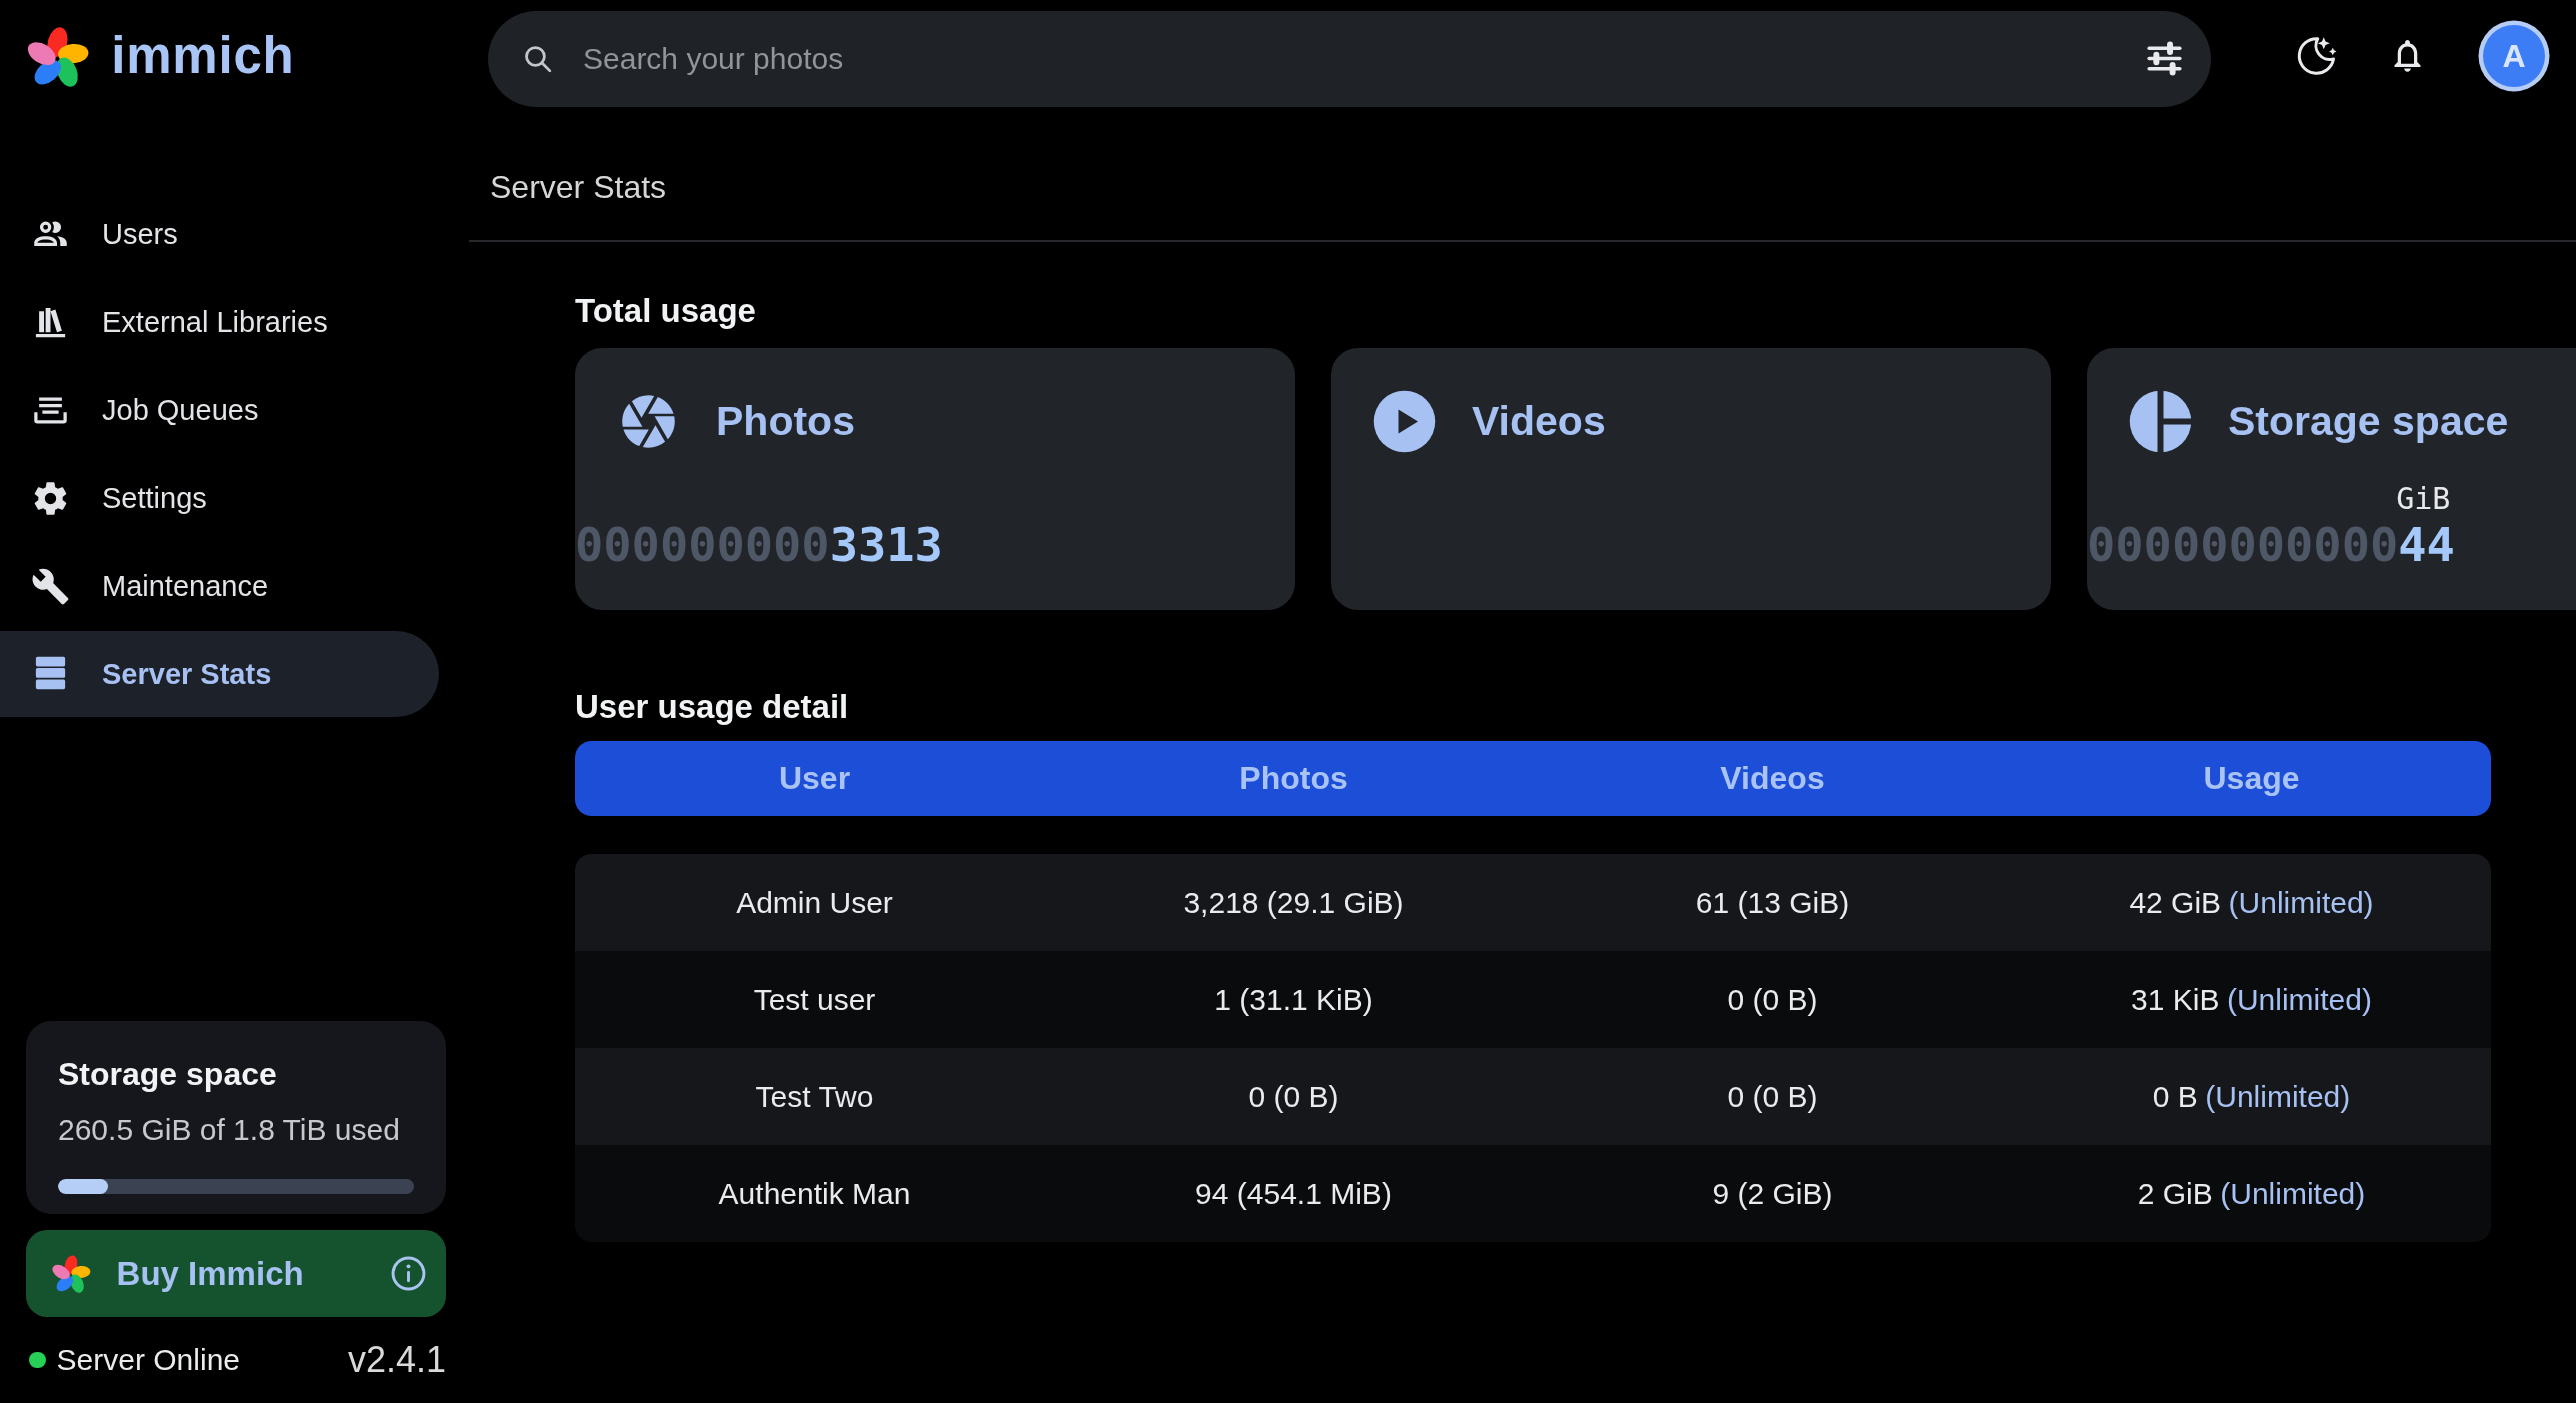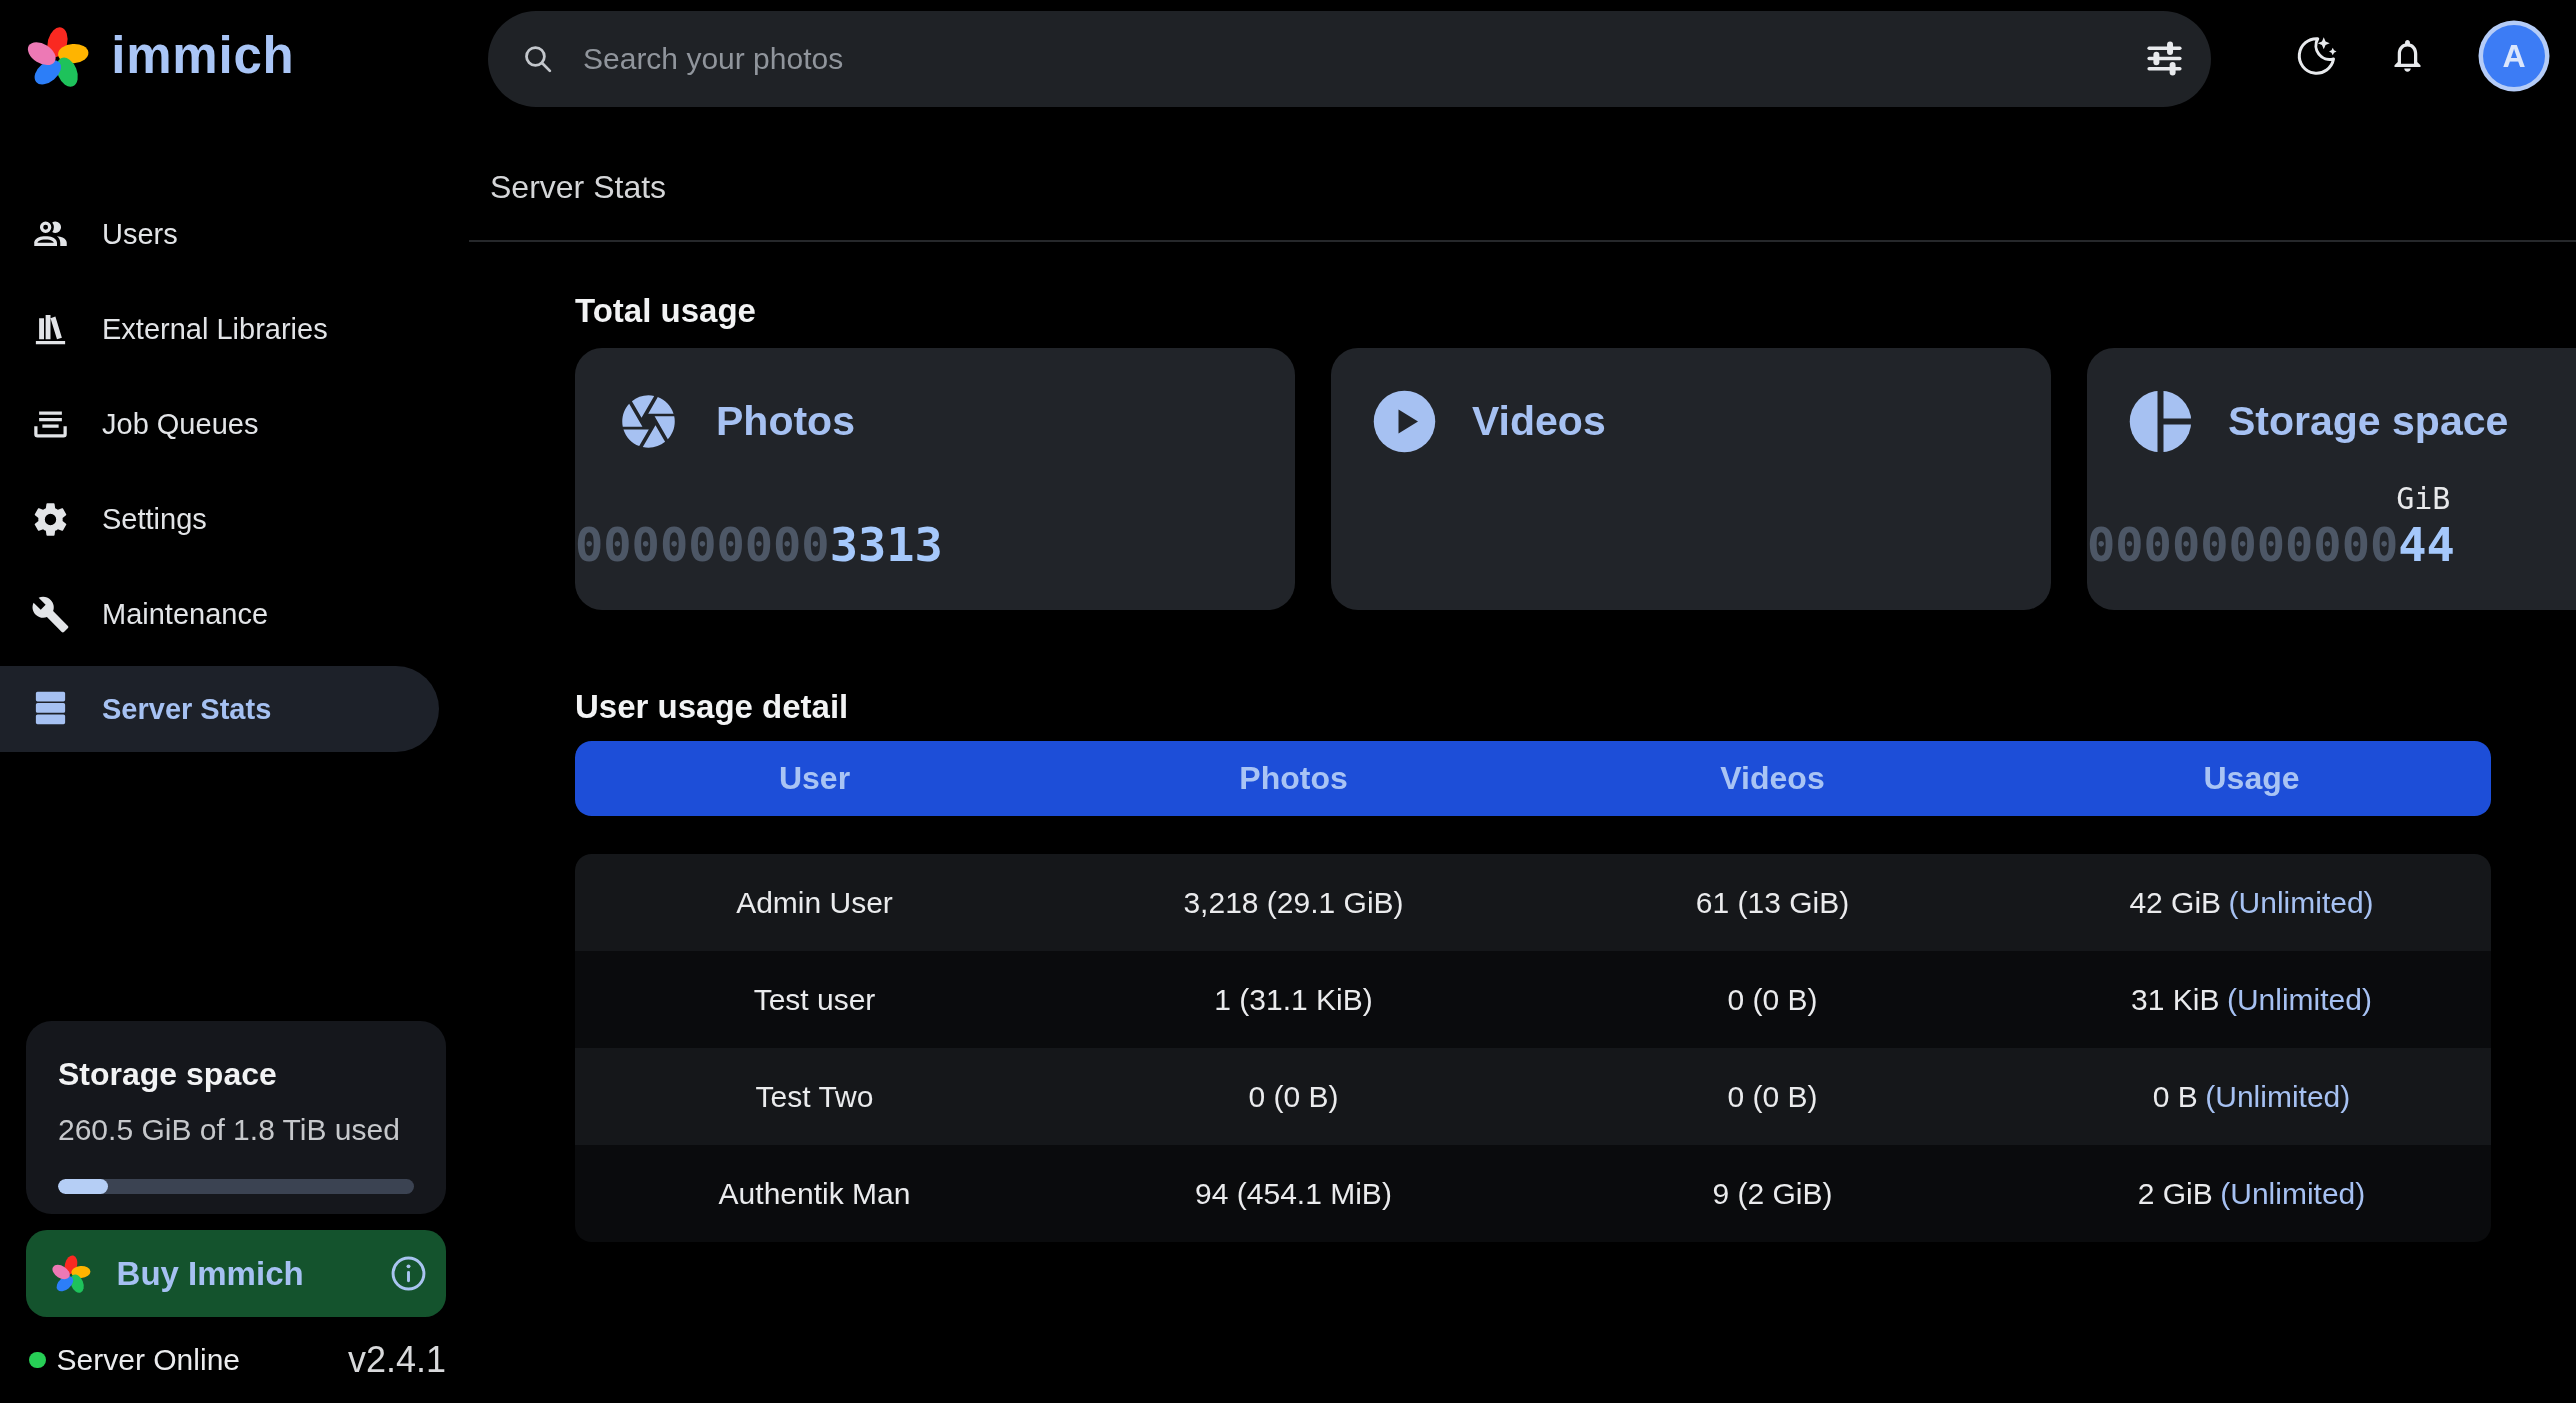--- a/index.html
+++ b/index.html
@@ -16,21 +16,21 @@
             padding:0 25.6px 0 33px; }
   .search-placeholder { margin-left:29px; font-size:30px; color:#90959c; flex:1; }
   .icon-btn { position:absolute; background:none; border:none; cursor:pointer; padding:0; }
   .moon-btn { left:2296px; top:35px; }
   .bell-btn { left:2388px; top:36px; }
   .avatar { position:absolute; left:2483px; top:25px; width:62px; height:62px; border-radius:50%;
             background:#3c7cf5; box-shadow:0 0 0 4.5px #b5ccf7; display:flex; align-items:center;
             justify-content:center; font-size:32px; font-weight:600; color:#dbe6fc; border:none; cursor:pointer; }
 
   
-  .nav { position:absolute; top:191px; left:0; width:439px; display:flex; flex-direction:column; gap:9px; }
+  .nav { position:absolute; top:191px; left:0; width:439px; display:flex; flex-direction:column; gap:2px; }
   .nav-item { height:86px; display:flex; align-items:center; padding-left:31px;
               border-radius:0 43px 43px 0; cursor:pointer; }
   .nav-item .nav-icon { width:39px; height:39px; color:#e2e4e7; margin-right:32px; flex:none; }
   .nav-item .nav-label { font-size:29px; font-weight:500; color:#e2e4e7; }
   .nav-item.active { background:#1d2129; }
   .nav-item.active .nav-icon { color:#a6c1f2; }
   .nav-item.active .nav-label { color:#a6c1f2; font-weight:600; }
 
   .storage-card { position:absolute; left:26px; top:1021px; width:420px; height:193px;
                   background:#15171c; border-radius:25.6px; padding:35px 32px; }

